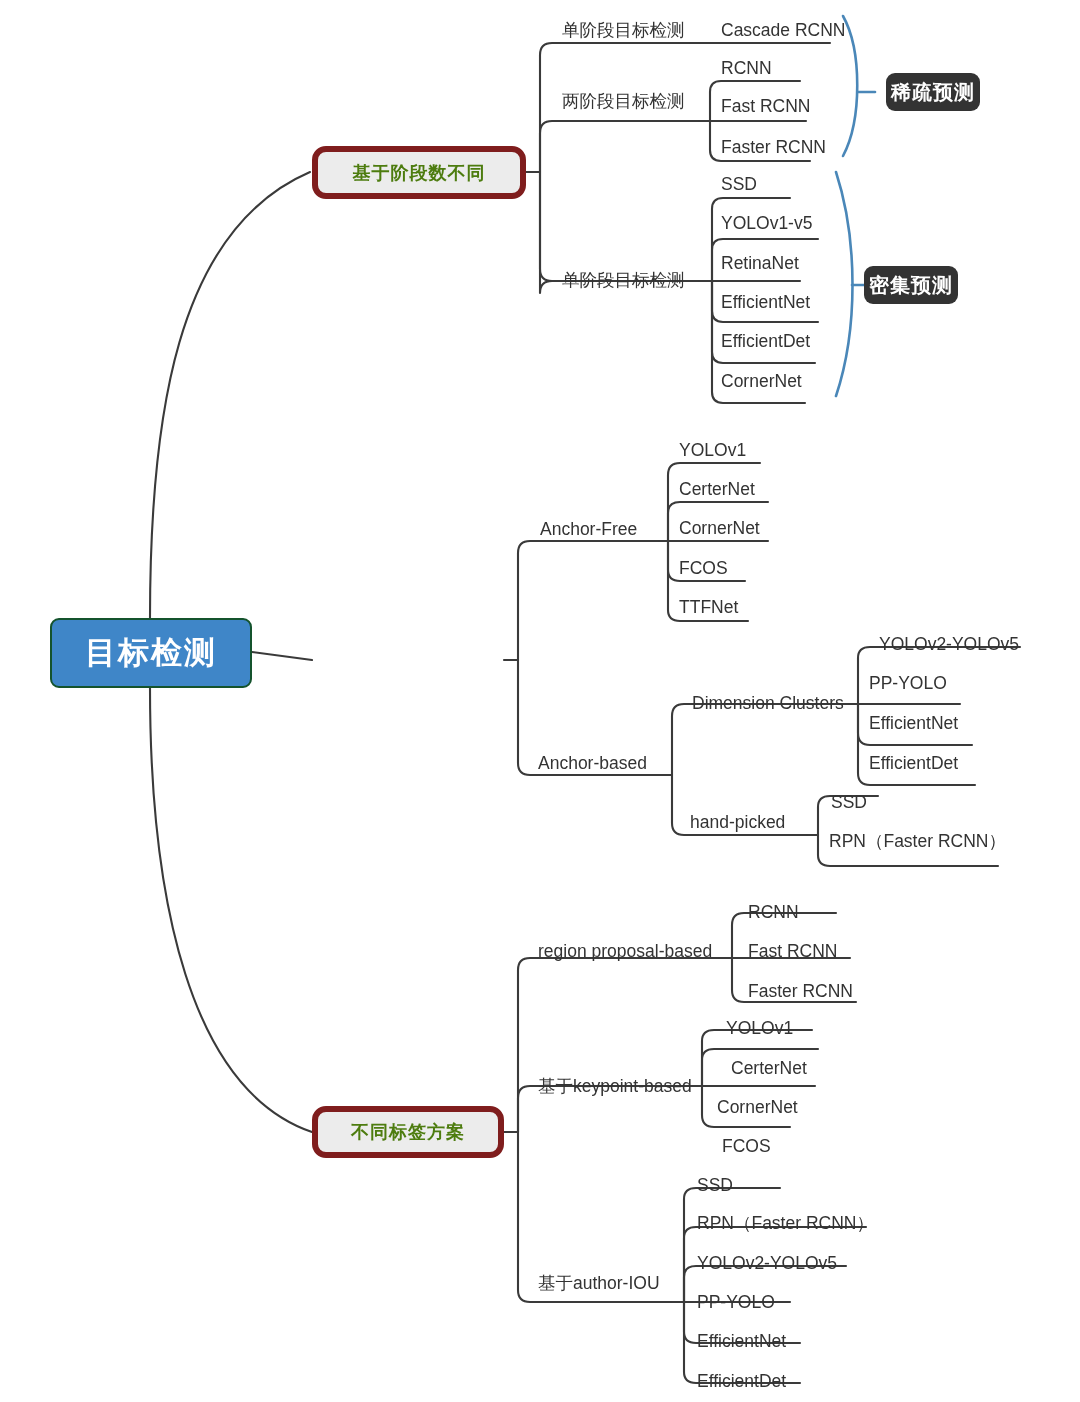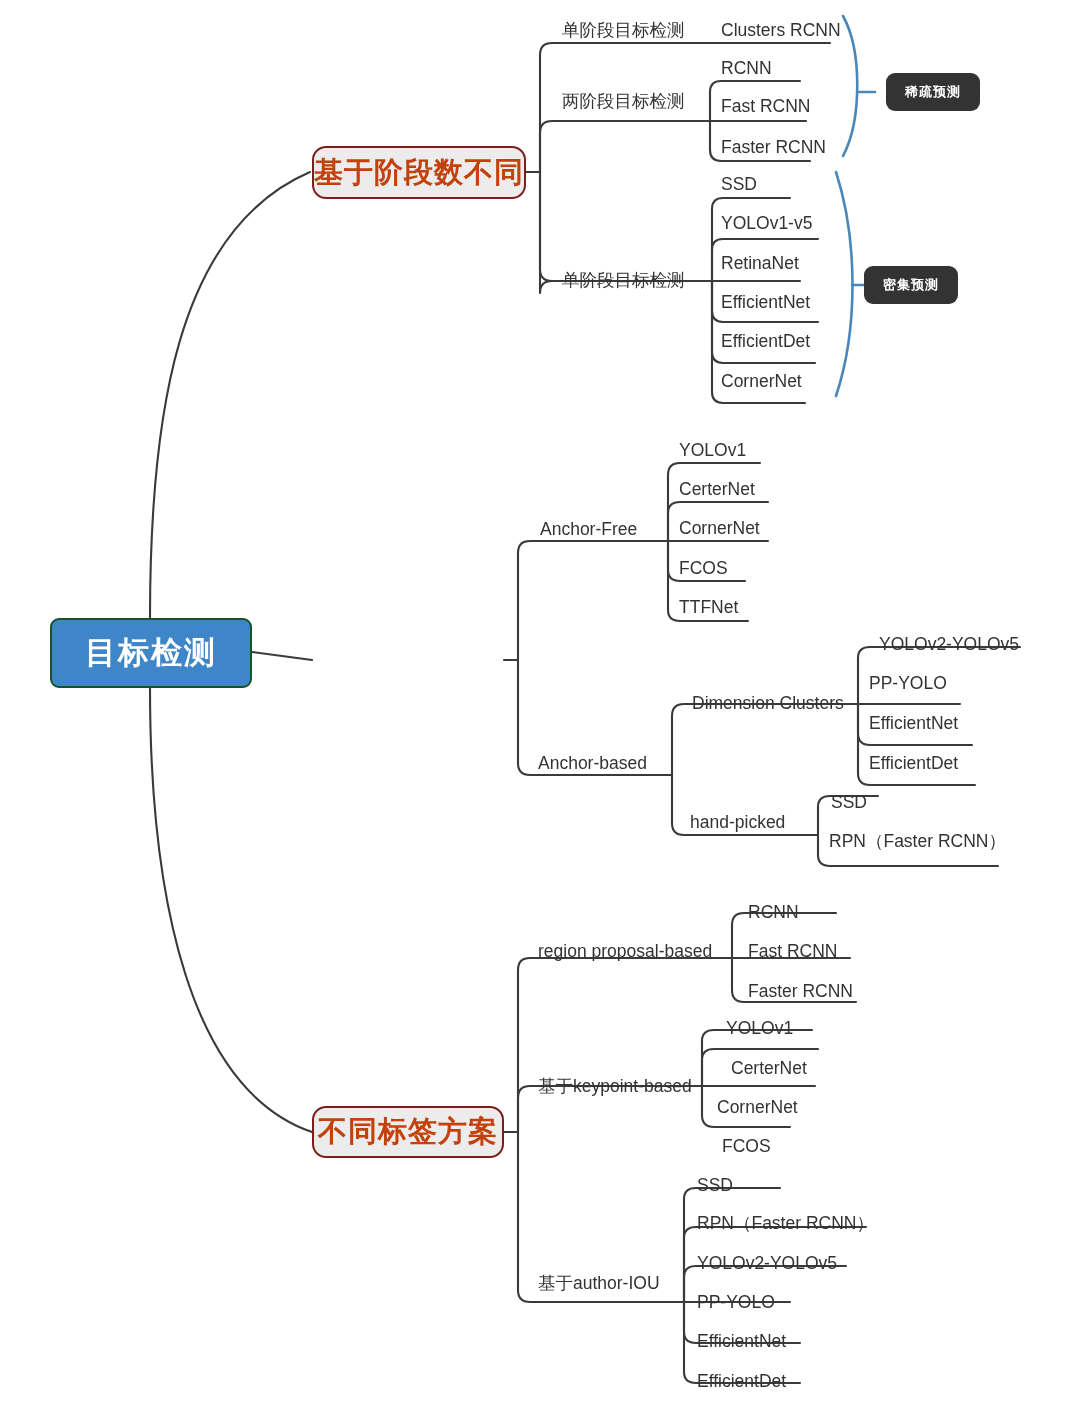--- a/index.html
+++ b/index.html
@@ -2,24 +2,24 @@
 <html><head>
 <meta charset="utf-8">
 <style>
   html,body{margin:0;padding:0;background:#ffffff;}
   #root{position:relative;width:1080px;height:1402px;background:#ffffff;
         font-family:"Liberation Sans","DejaVu Sans",sans-serif;overflow:hidden;}
   svg.layer{position:absolute;left:0;top:0;width:1080px;height:1402px;}
   .node{position:absolute;box-sizing:border-box;display:flex;align-items:center;justify-content:center;}
   .root-node{background:#3f86c8;border:2px solid #14532d;border-radius:9px;
              color:#ffffff;font-size:31px;font-weight:700;letter-spacing:2px;}
-  .branch-node{background:#ececec;border:2px solid #7f1d1d;border-radius:14px;
-               color:#c2410c;font-size:29px;font-weight:700;letter-spacing:1px;}
+  .branch-node{background:#ececec;border:6px solid #7f1d1d;border-radius:14px;
+               color:#4d7c0f;font-size:18px;font-weight:700;letter-spacing:1px;}
   .badge-node{background:#333333;border-radius:9px;color:#ffffff;
-              font-size:13px;font-weight:700;letter-spacing:1px;}
+              font-size:20px;font-weight:700;letter-spacing:1px;}
   .leaf{position:absolute;color:#333333;font-size:17.5px;white-space:nowrap;
         line-height:1;}
   .leaf.cn{color:#333333;}
 </style>
 </head>
 <body>
 
 <div id="root">
 
   <svg class="layer" viewBox="0 0 1080 1402">
@@ -124,21 +124,21 @@
 
   <div class="node badge-node" style="left:886px;top:73px;width:94px;height:38px;">
     <span>稀疏预测</span>
   </div>
 
   <div class="node badge-node" style="left:864px;top:266px;width:94px;height:38px;align-items:center;">
     <span>密集预测</span>
   </div>
 
   <div class="leaf cn" style="left:562px;top:22px;">单阶段目标检测</div>
-  <div class="leaf" style="left:721px;top:22px;">Clusters RCNN</div>
+  <div class="leaf" style="left:721px;top:22px;">Cascade RCNN</div>
 
   <div class="leaf cn" style="left:562px;top:93px;">两阶段目标检测</div>
   <div class="leaf" style="left:721px;top:60px;">RCNN</div>
   <div class="leaf" style="left:721px;top:98px;">Fast RCNN</div>
   <div class="leaf" style="left:721px;top:139px;">Faster RCNN</div>
 
   <div class="leaf cn" style="left:562px;top:272px;">单阶段目标检测</div>
   <div class="leaf" style="left:721px;top:176px;">SSD</div>
   <div class="leaf" style="left:721px;top:215px;">YOLOv1-v5</div>
   <div class="leaf" style="left:721px;top:255px;">RetinaNet</div>

